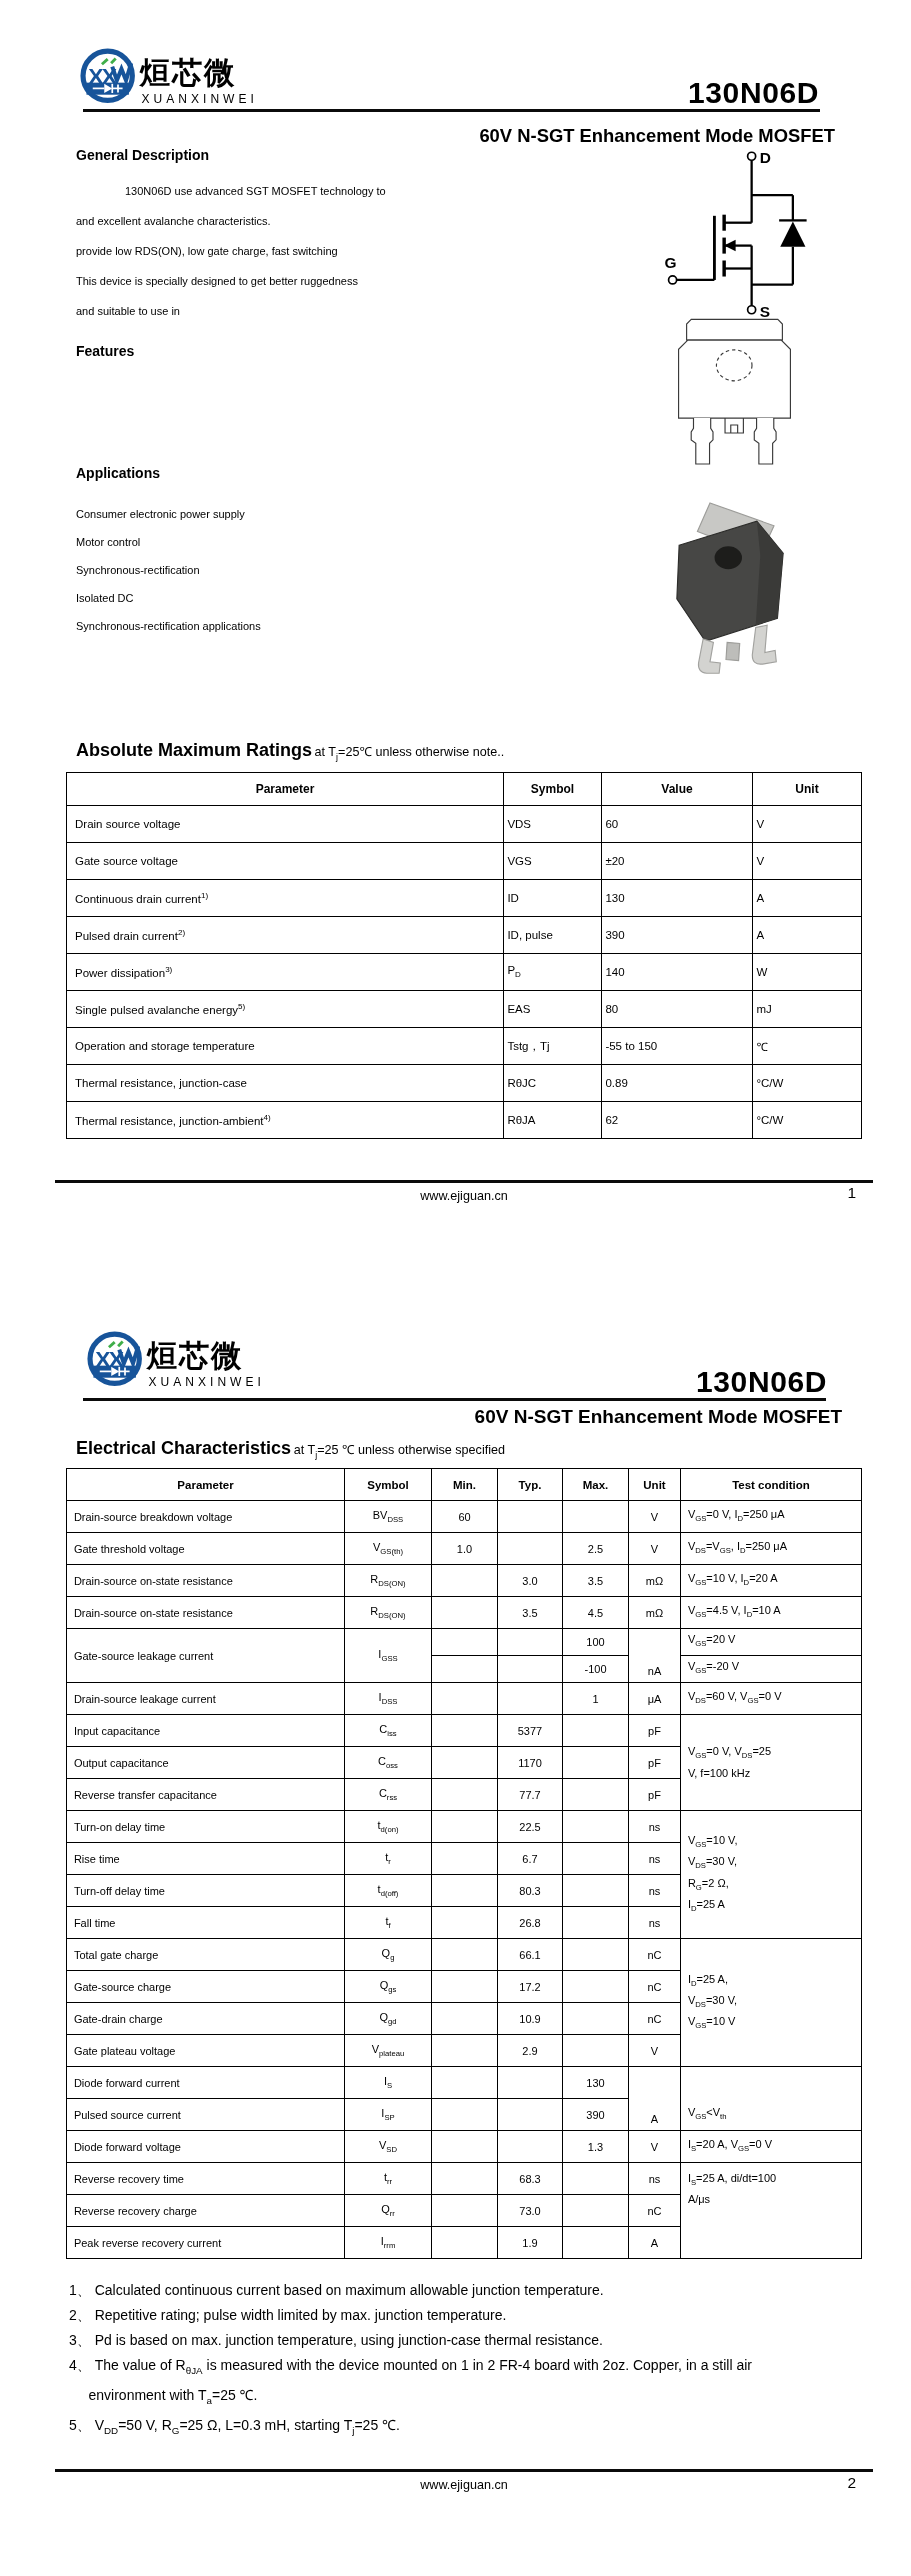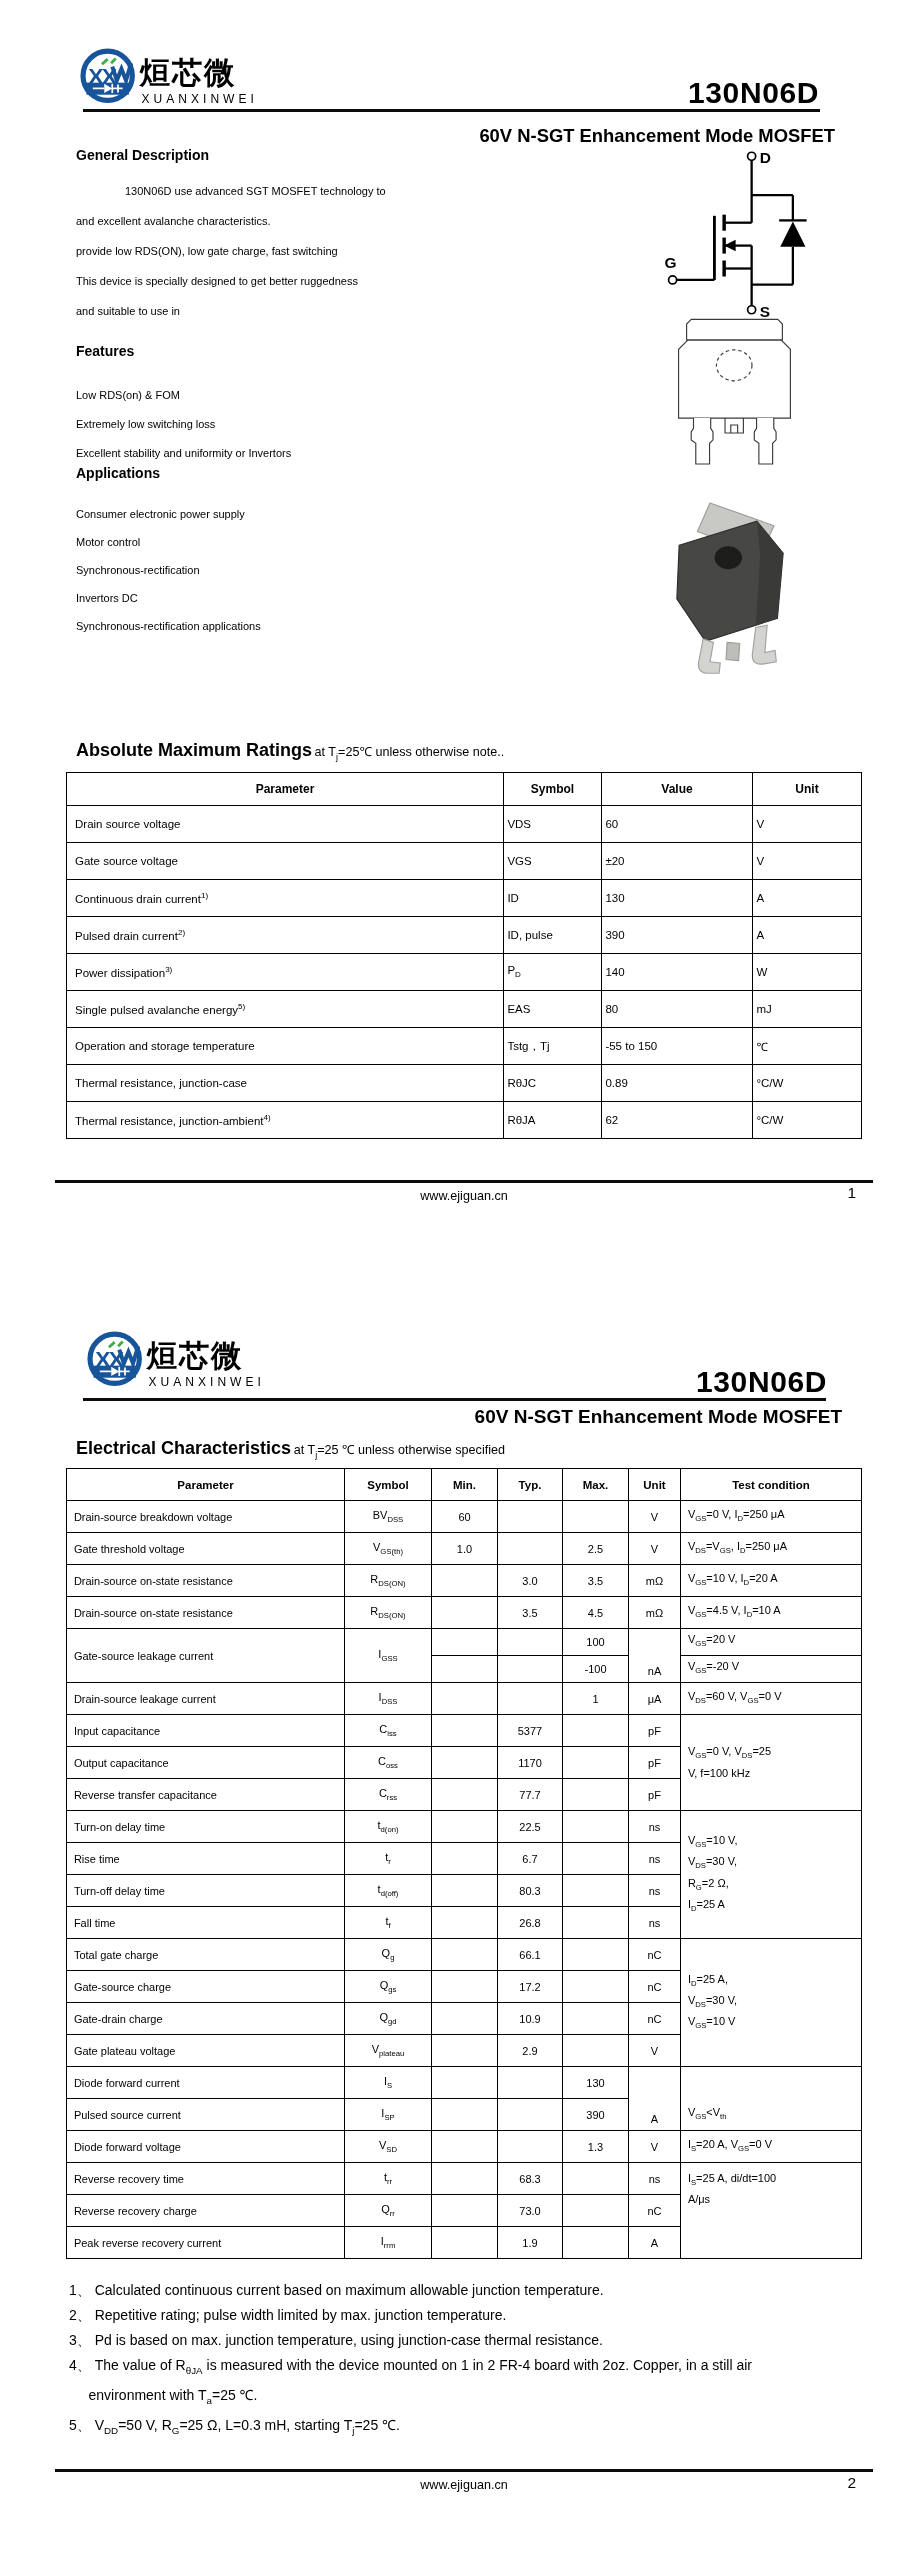--- a/index.html
+++ b/index.html
@@ -66,32 +66,27 @@
   <div class="sec-title" style="left:76px;top:147px;">General Description</div>
   <div class="para" style="left:76px;top:176px;">
     <div style="padding-left:49px;">130N06D use advanced SGT  MOSFET technology to</div>
     <div>and excellent avalanche characteristics.</div>
     <div>provide low RDS(ON), low gate charge, fast  switching</div>
     <div>This device is specially designed to get better ruggedness</div>
     <div>and suitable to use in</div>
   </div>
 
   <div class="sec-title" style="left:76px;top:343px;">Features</div>
-  <div class="list" style="left:76px;top:381px;line-height:29px;">
-    <div>Low RDS(on) &amp; FOM</div>
-    <div>Extremely low switching loss</div>
-    <div>Excellent stability and uniformity or Invertors</div>
-  </div>
 
   <div class="sec-title" style="left:76px;top:465px;">Applications</div>
   <div class="list" style="left:76px;top:500px;line-height:28px;">
     <div>Consumer electronic power supply</div>
     <div>Motor control</div>
     <div>Synchronous-rectification</div>
-    <div>Invertors DC</div>
+    <div>Isolated DC</div>
     <div>Synchronous-rectification applications</div>
   </div>
 
   <svg class="abs" style="left:660px;top:147px;" width="189" height="172" viewBox="0 0 330 300">
     <g stroke="#000" stroke-width="4" fill="none">
       <circle cx="160" cy="16" r="7" stroke-width="3"></circle>
       <line x1="160" y1="23" x2="160" y2="132"></line>
       <line x1="95" y1="120" x2="95" y2="232" stroke-width="5"></line>
       <line x1="112" y1="118" x2="112" y2="146" stroke-width="6"></line>
       <line x1="112" y1="158" x2="112" y2="186" stroke-width="6"></line>

